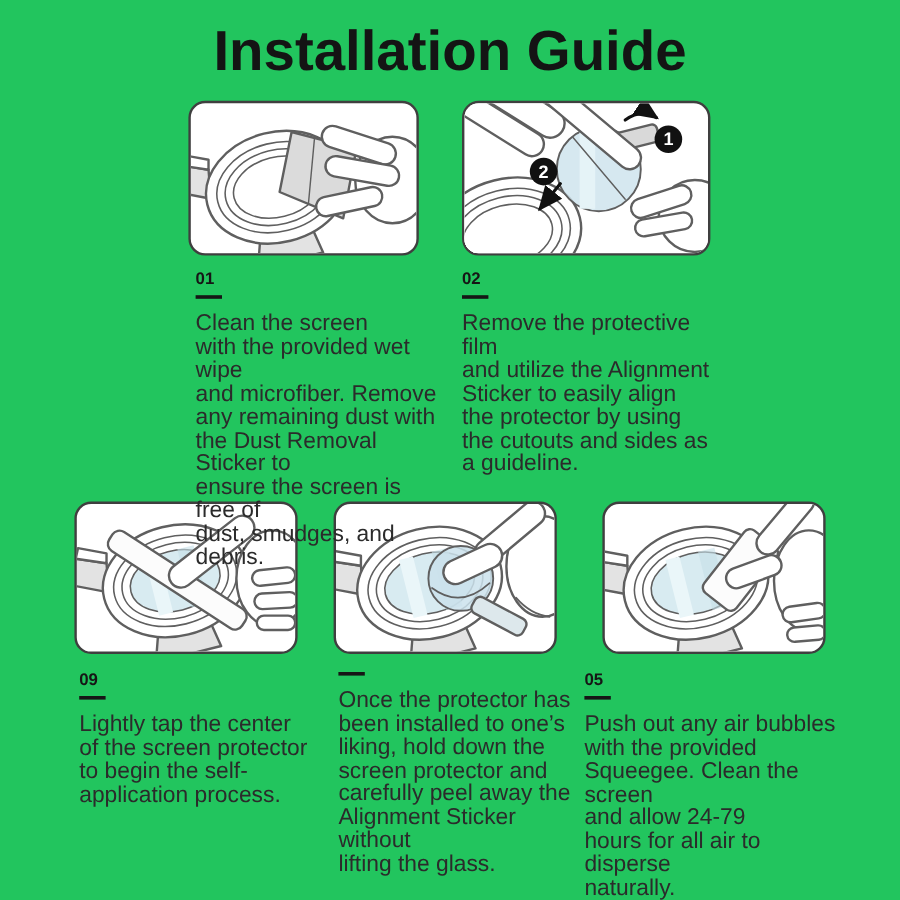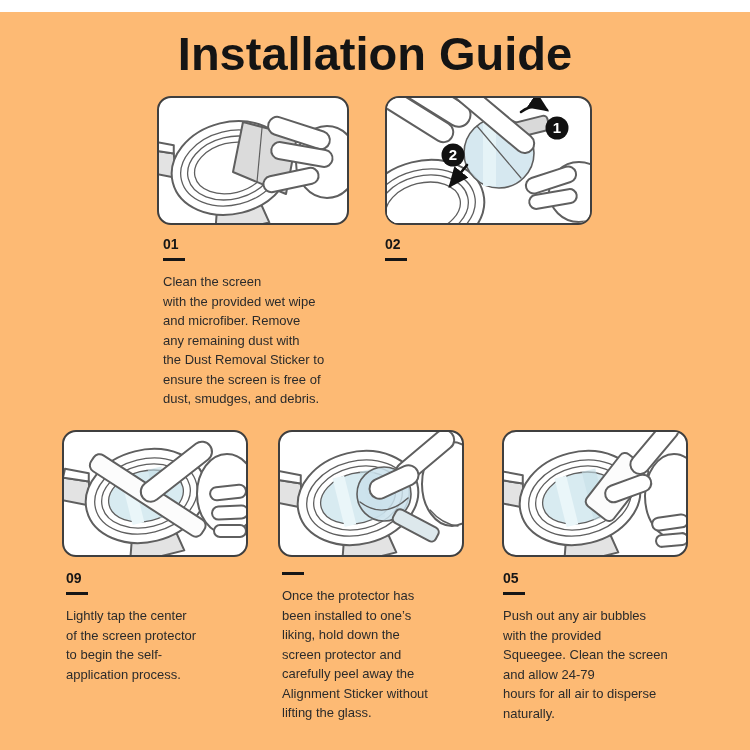--- a/index.html
+++ b/index.html
@@ -1,35 +1,35 @@
 <!DOCTYPE html>
 <html><head>
 <meta charset="utf-8">
 <style>
   html,body{margin:0;padding:0;background:#fff;}
   body{width:750px;height:750px;position:relative;font-family:"Liberation Sans",sans-serif;overflow:hidden;}
-  .page{position:absolute;inset:0;background:#fdba74;margin-top:12px;}
+  .page{position:absolute;inset:0;background:#22c55e;}
   .title{position:absolute;top:14px;left:0;width:750px;text-align:center;
          font-size:47px;font-weight:700;color:#141414;letter-spacing:0px;}
   .panel{position:absolute;background:#fff;border:2px solid #3f3f3f;border-radius:14px;overflow:hidden;}
   .panel svg{display:block;width:100%;height:100%;}
   .p1{left:157px;top:84px;width:188px;height:125px;}
   .p2{left:385px;top:84px;width:203px;height:125px;}
   .p3{left:62px;top:418px;width:182px;height:123px;}
   .p4{left:278px;top:418px;width:182px;height:123px;}
   .p5{left:502px;top:418px;width:182px;height:123px;}
   .step{position:absolute;}
   .s1{left:163px;top:222px;width:202px;}
   .s2{left:385px;top:222px;width:215px;}
   .s3{left:66px;top:556px;width:202px;}
   .s4{left:282px;top:556px;width:208px;}
-  .s5{left:503px;top:556px;width:215px;}
+  .s5{left:487px;top:556px;width:215px;}
   .step-num{font-size:14px;font-weight:700;color:#161616;line-height:20px;}
   .num-bar{width:22px;height:3px;background:#161616;margin-top:4px;}
-  .step-text{margin-top:11px;font-size:13px;line-height:19.5px;color:#2b2b2b;white-space:pre-line;}
+  .step-text{margin-top:11px;font-size:19px;line-height:19.5px;color:#2b2b2b;white-space:pre-line;}
 </style>
 </head>
 <body>
 
 <div class="page">
 
   <div class="title">Installation Guide</div>
 
   <div class="panel p1">
     <svg viewBox="0 0 188 125">
@@ -189,20 +189,26 @@
 and microfiber. Remove
 any remaining dust with
 the Dust Removal Sticker to
 ensure the screen is free of
 dust, smudges, and debris.</div>
   </div>
 
   <div class="step s2">
     <div class="step-num">02</div>
     <div class="num-bar"></div>
+    <div class="step-text">Remove the protective film
+and utilize the Alignment
+Sticker to easily align
+the protector by using
+the cutouts and sides as
+a guideline.</div>
   </div>
 
   <div class="step s3">
     <div class="step-num">09</div>
     <div class="num-bar"></div>
     <div class="step-text">Lightly tap the center
 of the screen protector
 to begin the self-
 application process.</div>
   </div>

